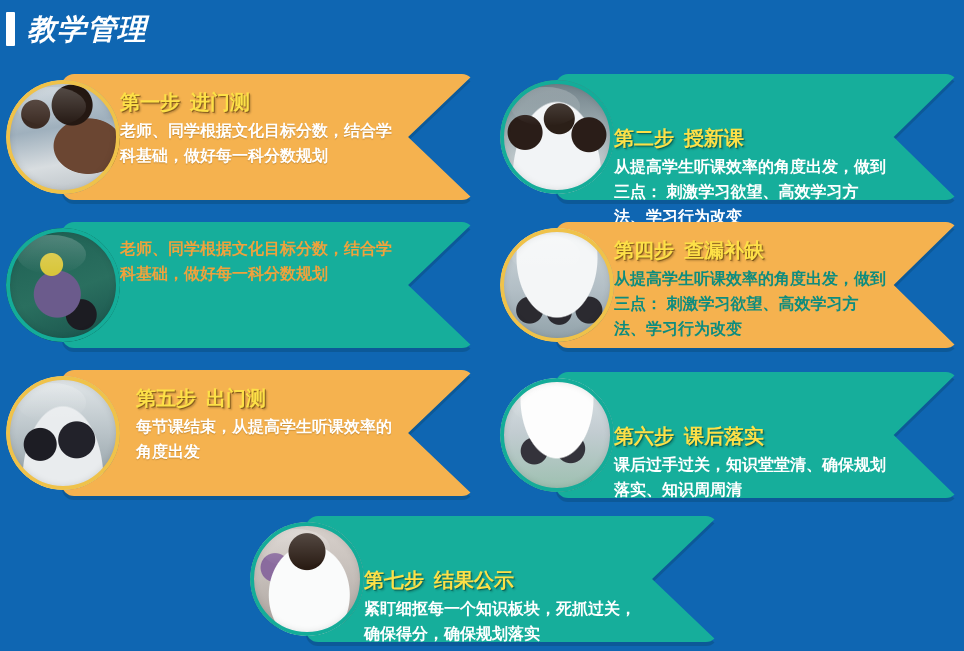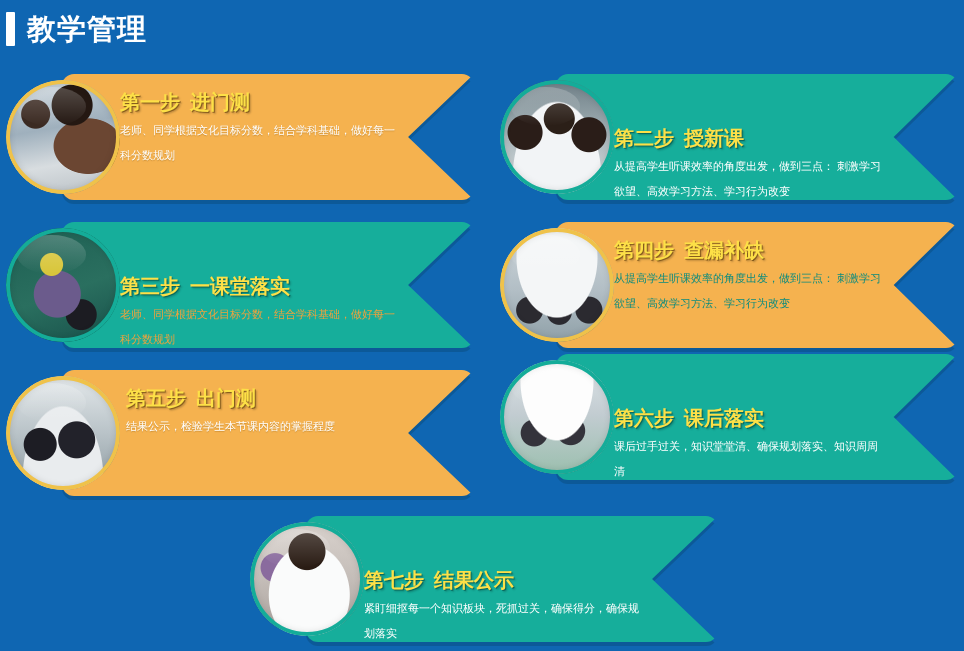--- a/index.html
+++ b/index.html
@@ -19,20 +19,21 @@
   }
 
   
   .header {
     position: absolute;
     left: 0; top: 0;
     width: 964px;
     height: 58px;
     display: flex;
     align-items: center;
+    font-style: italic;
   }
   .header-bar {
     width: 9px;
     height: 34px;
     background: #FFFFFF;
     margin-left: 6px;
     margin-right: 12px;
     border-radius: 1px;
   }
   .header-title {
@@ -79,23 +80,23 @@
     font-size: 20px;
     font-weight: bold;
     line-height: 28px;
     color: #fde047;
     text-shadow: 1px 1px 0 rgba(80,50,0,.55), 2px 2px 2px rgba(0,0,0,.25);
     white-space: nowrap;
     margin-bottom: 2px;
   }
   .card-title .num { margin-right: 10px; }
   .card-body {
-    font-size: 11px;
+    font-size: 16px;
     line-height: 25px;
-    font-weight: normal;
+    font-weight: bold;
   }
   .card-body.on-orange-white { color: #FFFFFF; text-shadow: 0 1px 1px rgba(120,75,0,.35); }
   .card-body.on-orange-teal  { color: #0E8C7E; }
   .card-body.on-teal-white   { color: #FFFFFF; }
   .card-body.on-teal-orange  { color: #EFA23C; }
 
   
   .card.teal-card .card-title {
     text-shadow: 1px 1px 0 rgba(0,70,62,.55), 2px 2px 2px rgba(0,0,0,.22);
     margin-top: 36px;
@@ -231,23 +232,20 @@
 
   <div class="card teal-card" style="left:62px; top:222px; width:412px;">
     <div class="banner shadow-layer"></div>
     <div class="banner teal"></div>
     <div class="photo ring-teal" style="left:-56px;">
       <div class="img ph-c"></div>
       <div class="gloss"></div>
       <div class="ring"></div>
     </div>
     <div class="text-wrap" style="left:58px;">
-      <div class="card-title">
-        <span class="num">第三步</span><span>一课堂落实</span>
-      </div>
       <div class="card-body on-teal-orange">老师、同学根据文化目标分数，结合学科基础，做好每一科分数规划</div>
     </div>
   </div>
 
   <div class="card" style="left:556px; top:222px; width:402px;">
     <div class="banner shadow-layer"></div>
     <div class="banner orange"></div>
     <div class="photo ring-gold" style="left:-56px;">
       <div class="img ph-d"></div>
       <div class="gloss"></div>
@@ -262,29 +260,29 @@
   </div>
 
   <div class="card" style="left:62px; top:370px; width:412px;">
     <div class="banner shadow-layer"></div>
     <div class="banner orange"></div>
     <div class="photo ring-gold" style="left:-56px;">
       <div class="img ph-e"></div>
       <div class="gloss"></div>
       <div class="ring"></div>
     </div>
-    <div class="text-wrap" style="left:64px;">
+    <div class="text-wrap" style="left:74px;">
       <div class="card-title">
         <span class="num">第五步</span><span>出门测</span>
       </div>
-      <div class="card-body on-orange-white">结果公示，检验学生本节课内容的掌握程度</div>
-    </div>
-  </div>
-
-  <div class="card teal-card" style="left:556px; top:354px; width:402px;">
+      <div class="card-body on-orange-white">每节课结束，从提高学生听课效率的角度出发</div>
+    </div>
+  </div>
+
+  <div class="card teal-card" style="left:556px; top:372px; width:402px;">
     <div class="banner shadow-layer"></div>
     <div class="banner teal"></div>
     <div class="photo ring-teal" style="left:-56px;">
       <div class="img ph-f"></div>
       <div class="gloss"></div>
       <div class="ring"></div>
     </div>
     <div class="text-wrap" style="left:58px;">
       <div class="card-title">
         <span class="num">第六步</span><span>课后落实</span>

